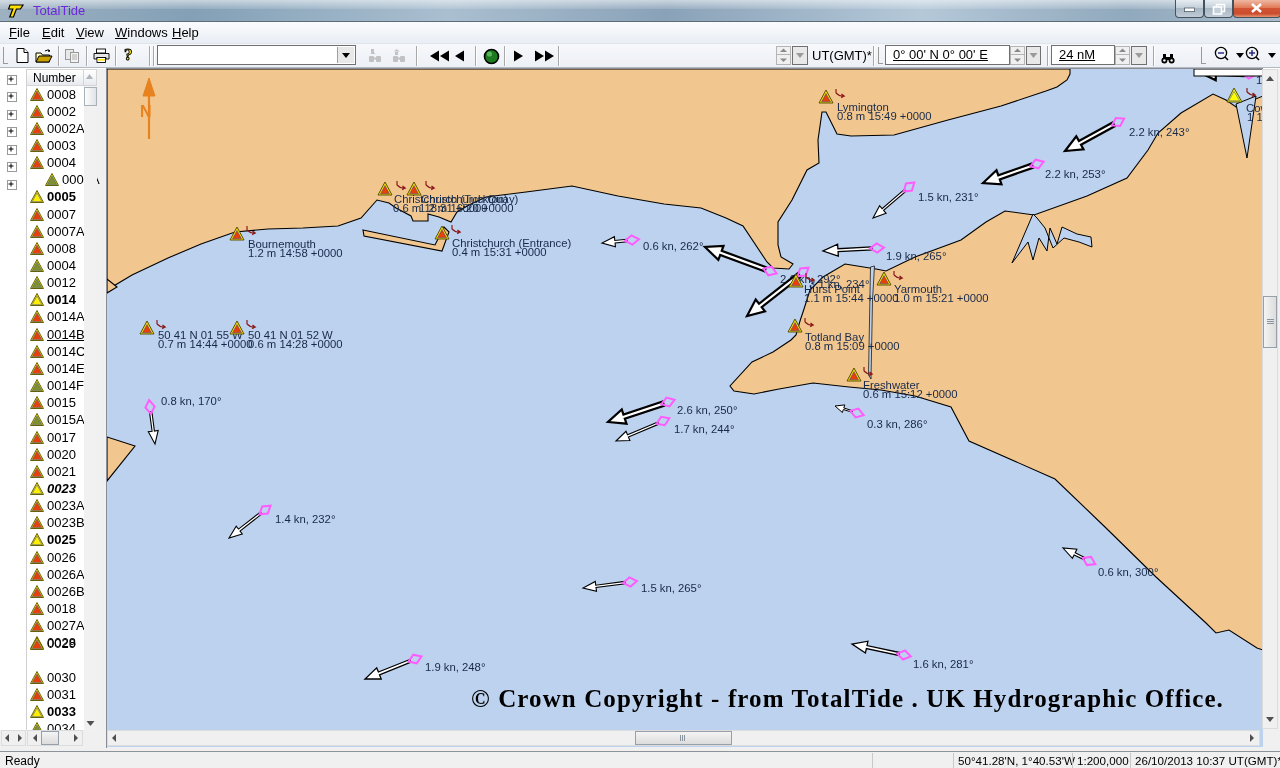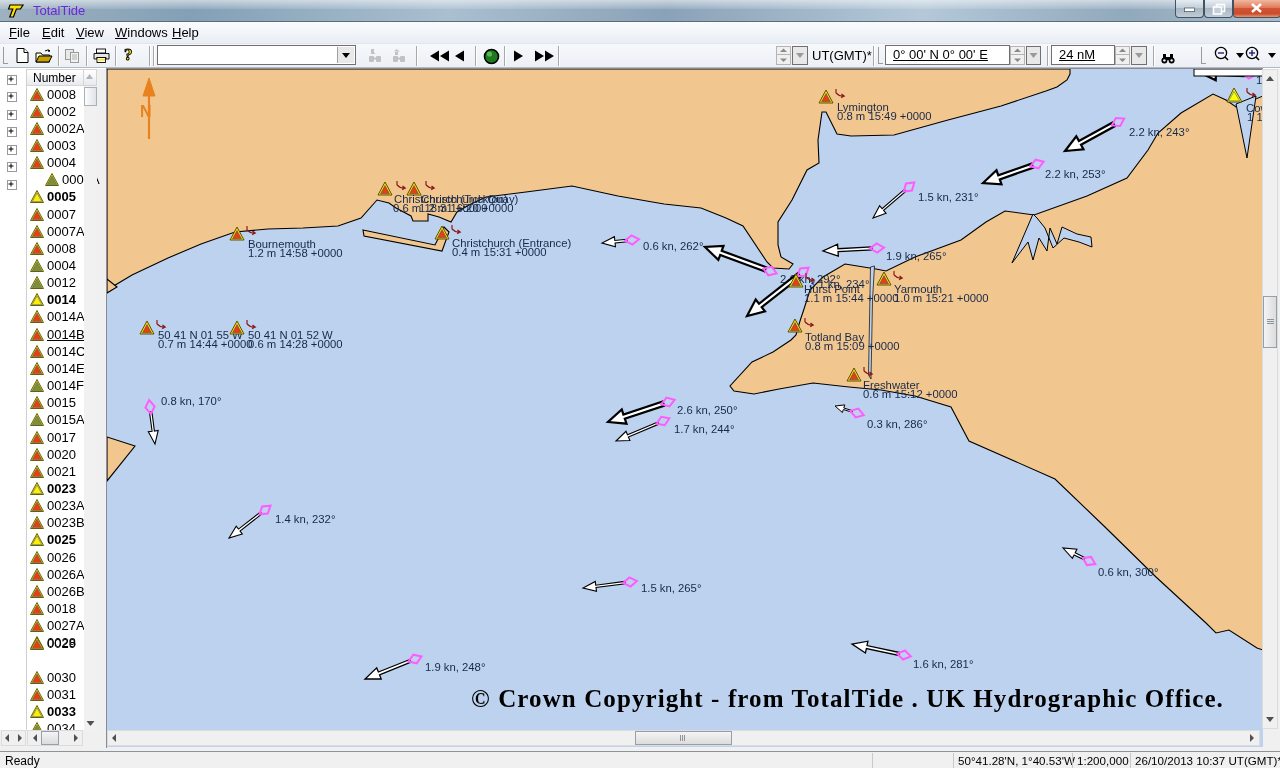--- a/index.html
+++ b/index.html
@@ -353,21 +353,21 @@
         <polygon points="7,0.5 13.5,12.5 0.5,12.5" fill="#ffe800" stroke="#6a6200" stroke-width="1"></polygon>
         <polygon points="7,3 11.8,11.6 2.2,11.6" fill="#e8400c" stroke="#2a50b0" stroke-width="0.5"></polygon>
       </svg><span style="margin-left:3px;">0020</span></div>
     <div style="position:absolute;left:3px;top:463.8px;height:17px;white-space:nowrap;"><svg width="14" height="13" viewBox="0 0 14 13" style="vertical-align:-2px">
         <polygon points="7,0.5 13.5,12.5 0.5,12.5" fill="#ffe800" stroke="#6a6200" stroke-width="1"></polygon>
         <polygon points="7,3 11.8,11.6 2.2,11.6" fill="#e8400c" stroke="#2a50b0" stroke-width="0.5"></polygon>
       </svg><span style="margin-left:3px;">0021</span></div>
     <div style="position:absolute;left:3px;top:480.9px;height:17px;white-space:nowrap;font-weight:bold;"><svg width="14" height="13" viewBox="0 0 14 13" style="vertical-align:-2px">
         <polygon points="7,0.5 13.5,12.5 0.5,12.5" fill="#ffe800" stroke="#6a6200" stroke-width="1"></polygon>
         <polygon points="7,3 11.8,11.6 2.2,11.6" fill="#ffee00" stroke="#2a50b0" stroke-width="0.5"></polygon>
-      </svg><span style="margin-left:3px;">0023</span></div>
+      </svg><span style="margin-left:3px;font-style:italic;">0023</span></div>
     <div style="position:absolute;left:3px;top:498.1px;height:17px;white-space:nowrap;"><svg width="14" height="13" viewBox="0 0 14 13" style="vertical-align:-2px">
         <polygon points="7,0.5 13.5,12.5 0.5,12.5" fill="#ffe800" stroke="#6a6200" stroke-width="1"></polygon>
         <polygon points="7,3 11.8,11.6 2.2,11.6" fill="#e8400c" stroke="#2a50b0" stroke-width="0.5"></polygon>
       </svg><span style="margin-left:3px;">0023A</span></div>
     <div style="position:absolute;left:3px;top:515.2px;height:17px;white-space:nowrap;"><svg width="14" height="13" viewBox="0 0 14 13" style="vertical-align:-2px">
         <polygon points="7,0.5 13.5,12.5 0.5,12.5" fill="#ffe800" stroke="#6a6200" stroke-width="1"></polygon>
         <polygon points="7,3 11.8,11.6 2.2,11.6" fill="#e8400c" stroke="#2a50b0" stroke-width="0.5"></polygon>
       </svg><span style="margin-left:3px;">0023B</span></div>
     <div style="position:absolute;left:3px;top:532.4px;height:17px;white-space:nowrap;font-weight:bold;"><svg width="14" height="13" viewBox="0 0 14 13" style="vertical-align:-2px">
         <polygon points="7,0.5 13.5,12.5 0.5,12.5" fill="#ffe800" stroke="#6a6200" stroke-width="1"></polygon>

